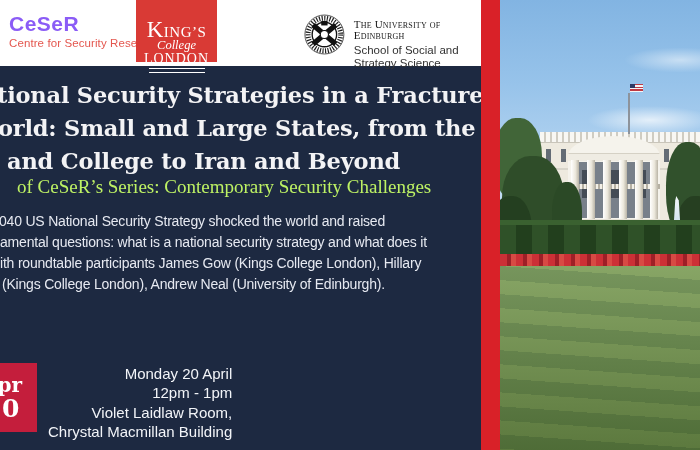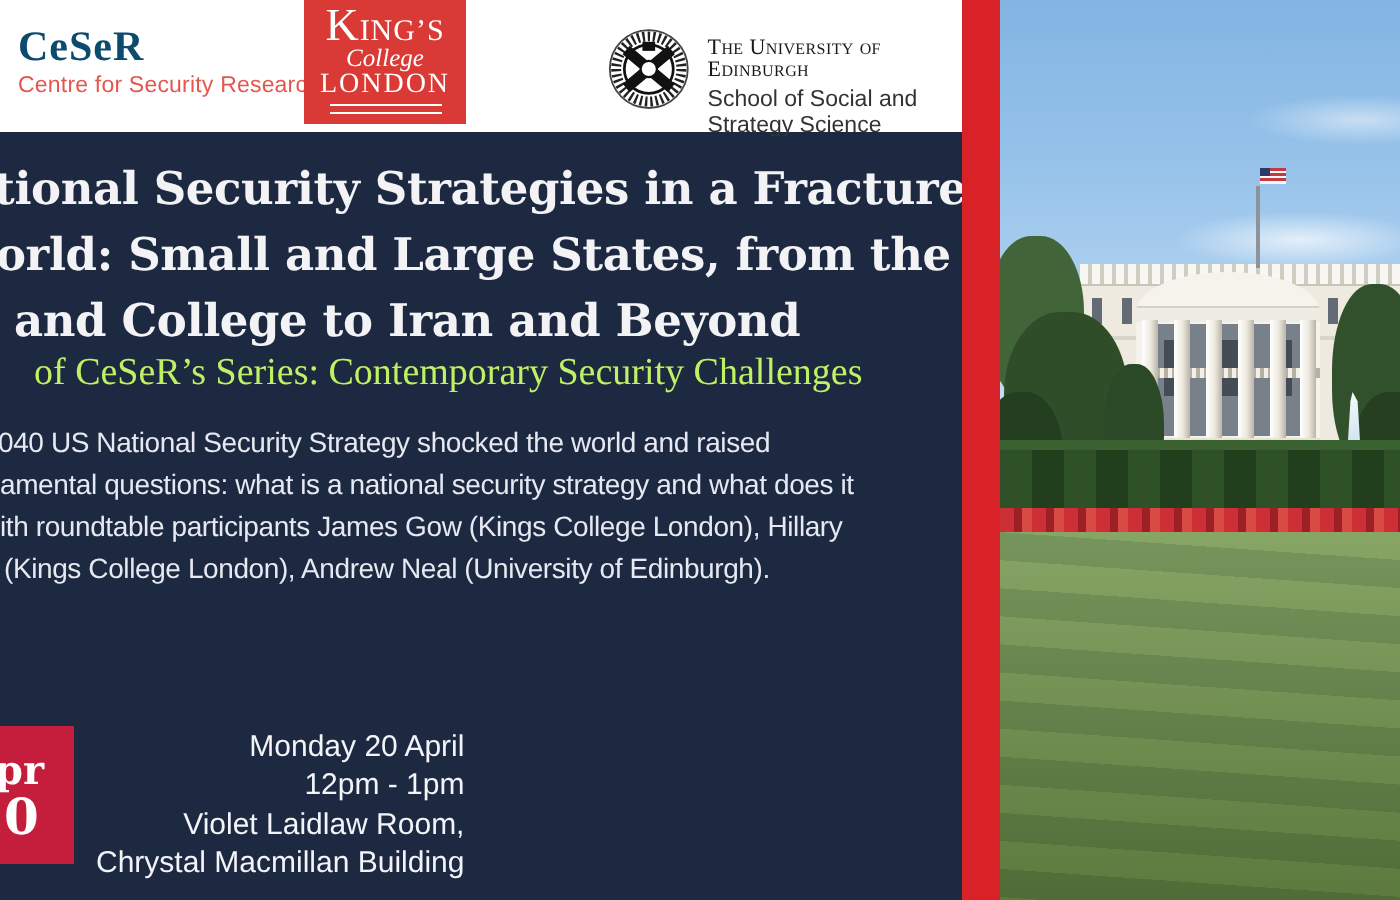--- a/index.html
+++ b/index.html
@@ -5,26 +5,26 @@
   html,body{margin:0;padding:0;}
   body{width:700px;height:450px;overflow:hidden;position:relative;
        background:#1d2941;font-family:"Liberation Sans",sans-serif;}
 
   
   .content{position:absolute;left:0;top:0;width:481px;height:450px;background:#1d2941;overflow:hidden;}
 
   
   .topbar{position:absolute;left:0;top:0;width:481px;height:66px;background:#ffffff;}
   .ceser{position:absolute;left:9px;top:13px;}
-  .ceser-name{font-family:Liberation Serif, serif;font-weight:bold;font-size:21px;
-              letter-spacing:.5px;color:#0c4a6e;line-height:1;}
+  .ceser-name{font-family:Liberation Sans, sans-serif;font-weight:bold;font-size:21px;
+              letter-spacing:.5px;color:#8b5cf6;line-height:1;}
   .ceser-tag{font-size:11.5px;color:#e4574f;margin-top:3px;letter-spacing:.1px;}
 
-  .kcl-box{position:absolute;left:152px;top:0;width:81px;height:62px;background:#d93a35;
-           color:#fff;text-align:center;font-family:"Liberation Serif",serif;padding-top:5px;box-sizing:border-box;}
+  .kcl-box{position:absolute;left:136px;top:0;width:81px;height:62px;background:#d93a35;
+           color:#fff;text-align:center;font-family:"Liberation Serif",serif;padding-top:22px;box-sizing:border-box;}
   .kcl-l1{font-size:15px;line-height:15px;letter-spacing:.5px;}
   .kcl-l1 .bigK{font-size:23px;}
   .kcl-l2{font-style:italic;font-size:12.5px;line-height:11px;}
   .kcl-l3{font-size:14px;line-height:15px;letter-spacing:1px;}
   .kcl-rule{width:56px;height:3px;border-top:1px solid #fff;border-bottom:1px solid #fff;margin:2px auto 0;}
 
   .edin{position:absolute;left:304px;top:12px;display:flex;}
   .edin-crest{width:45px;height:45px;}
   .edin-text{margin-left:9px;padding-top:7px;}
   .edin-l1{font-family:"Liberation Serif",serif;font-variant:small-caps;font-size:11px;

